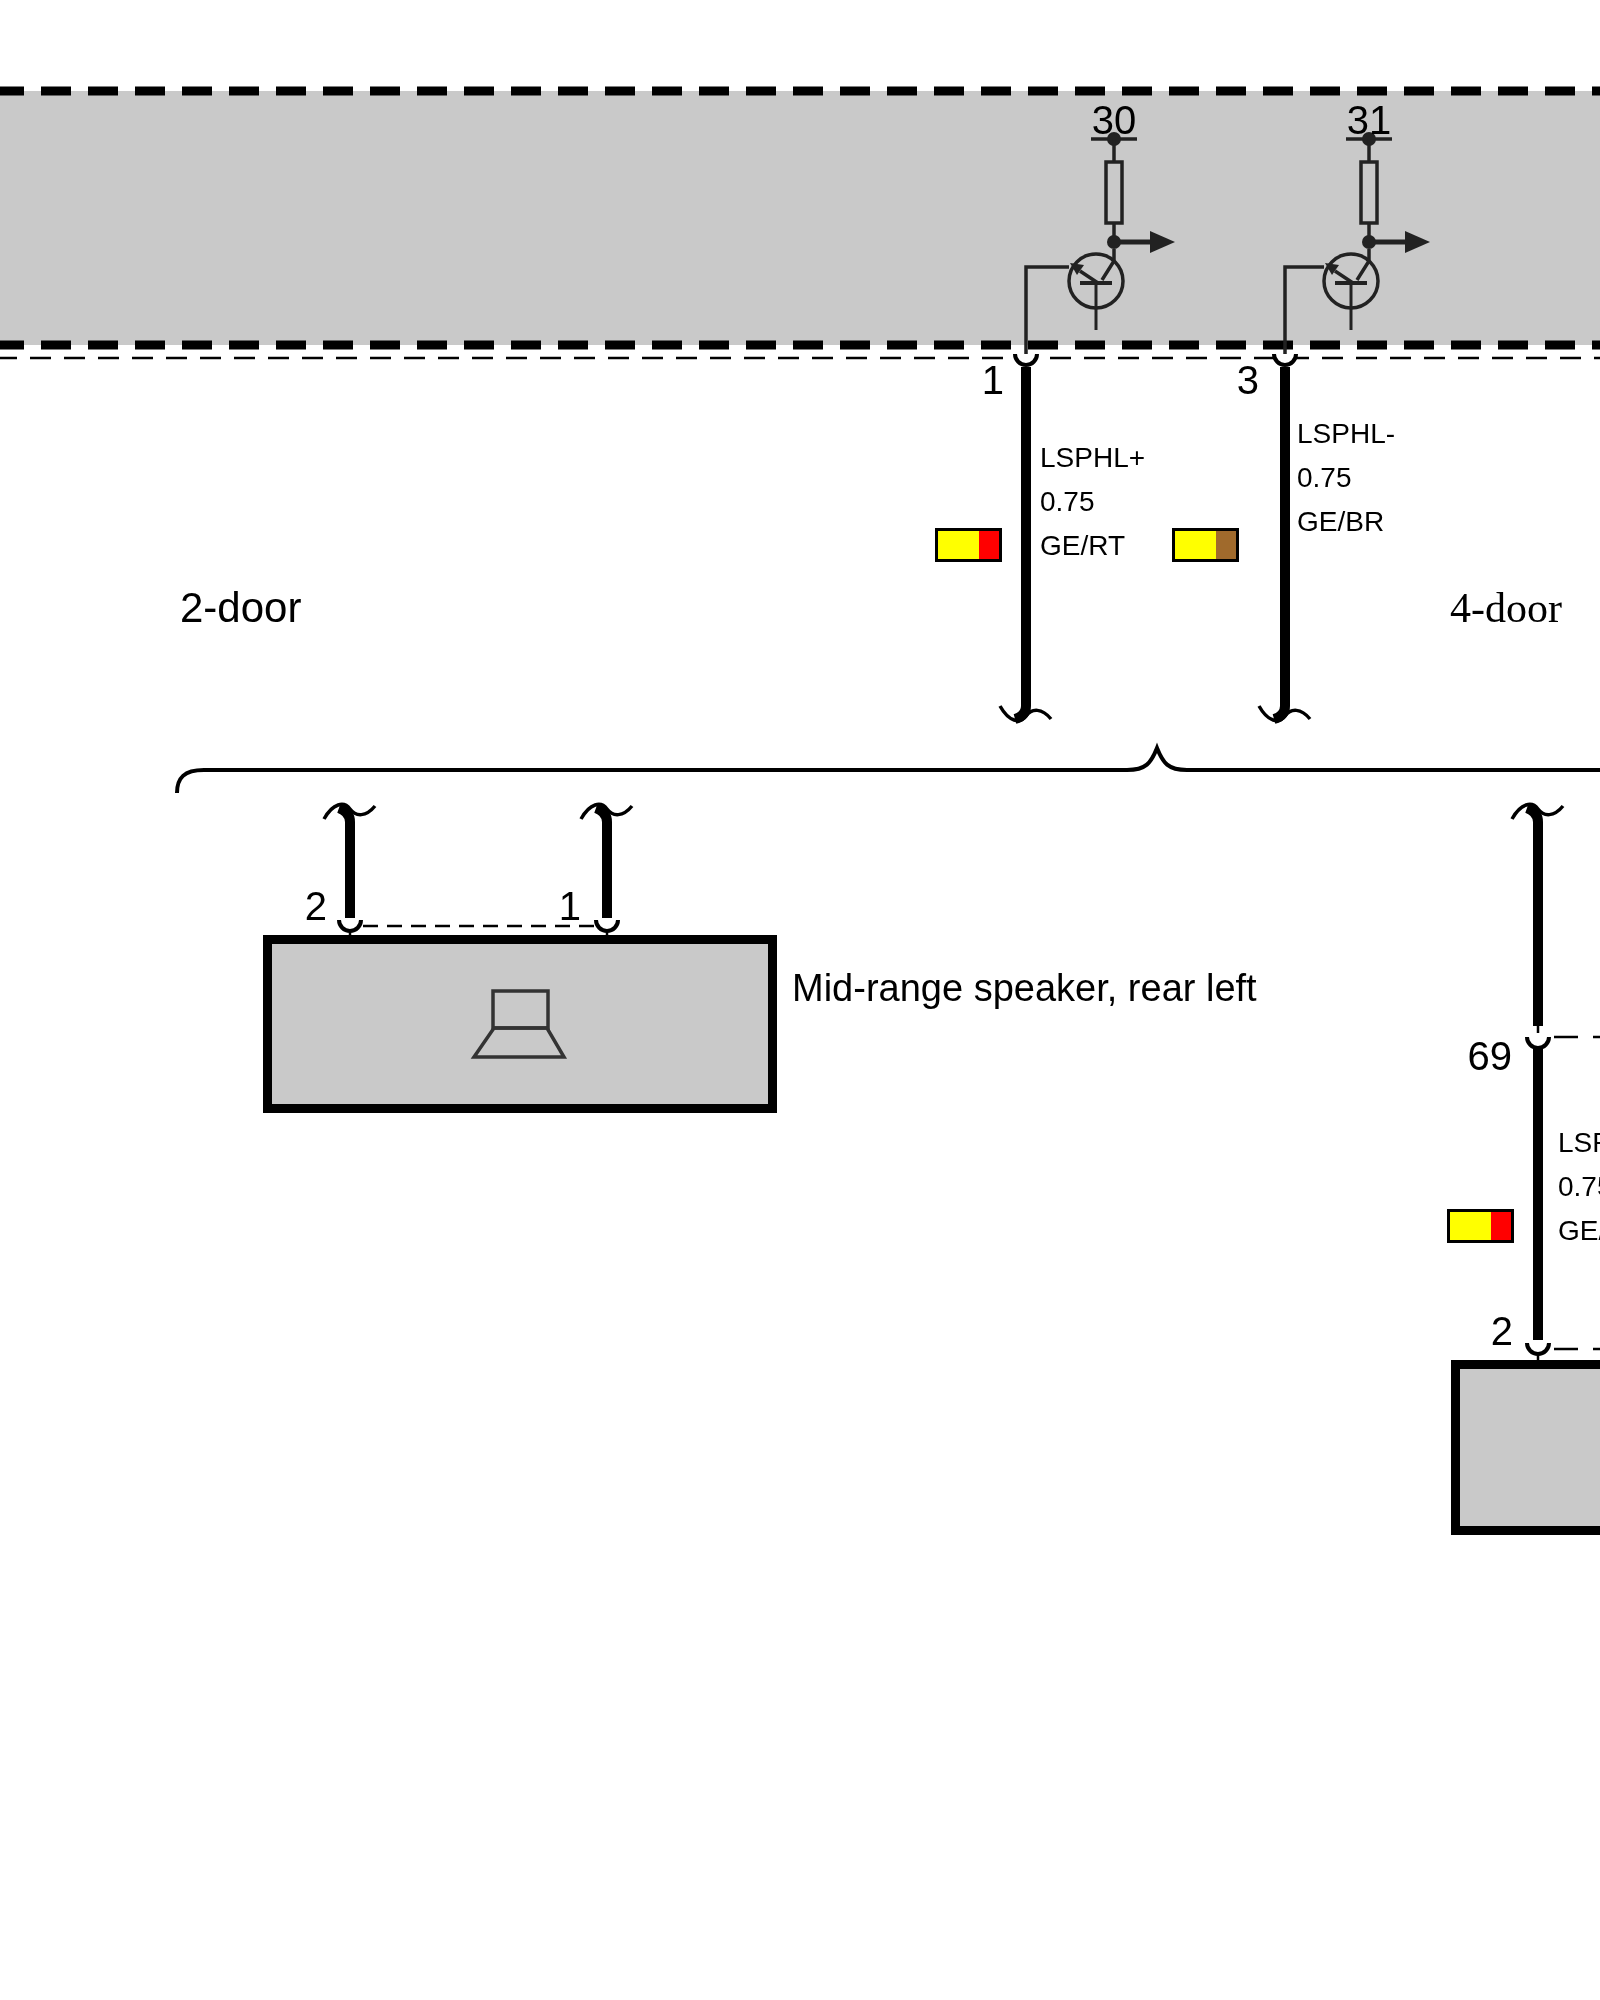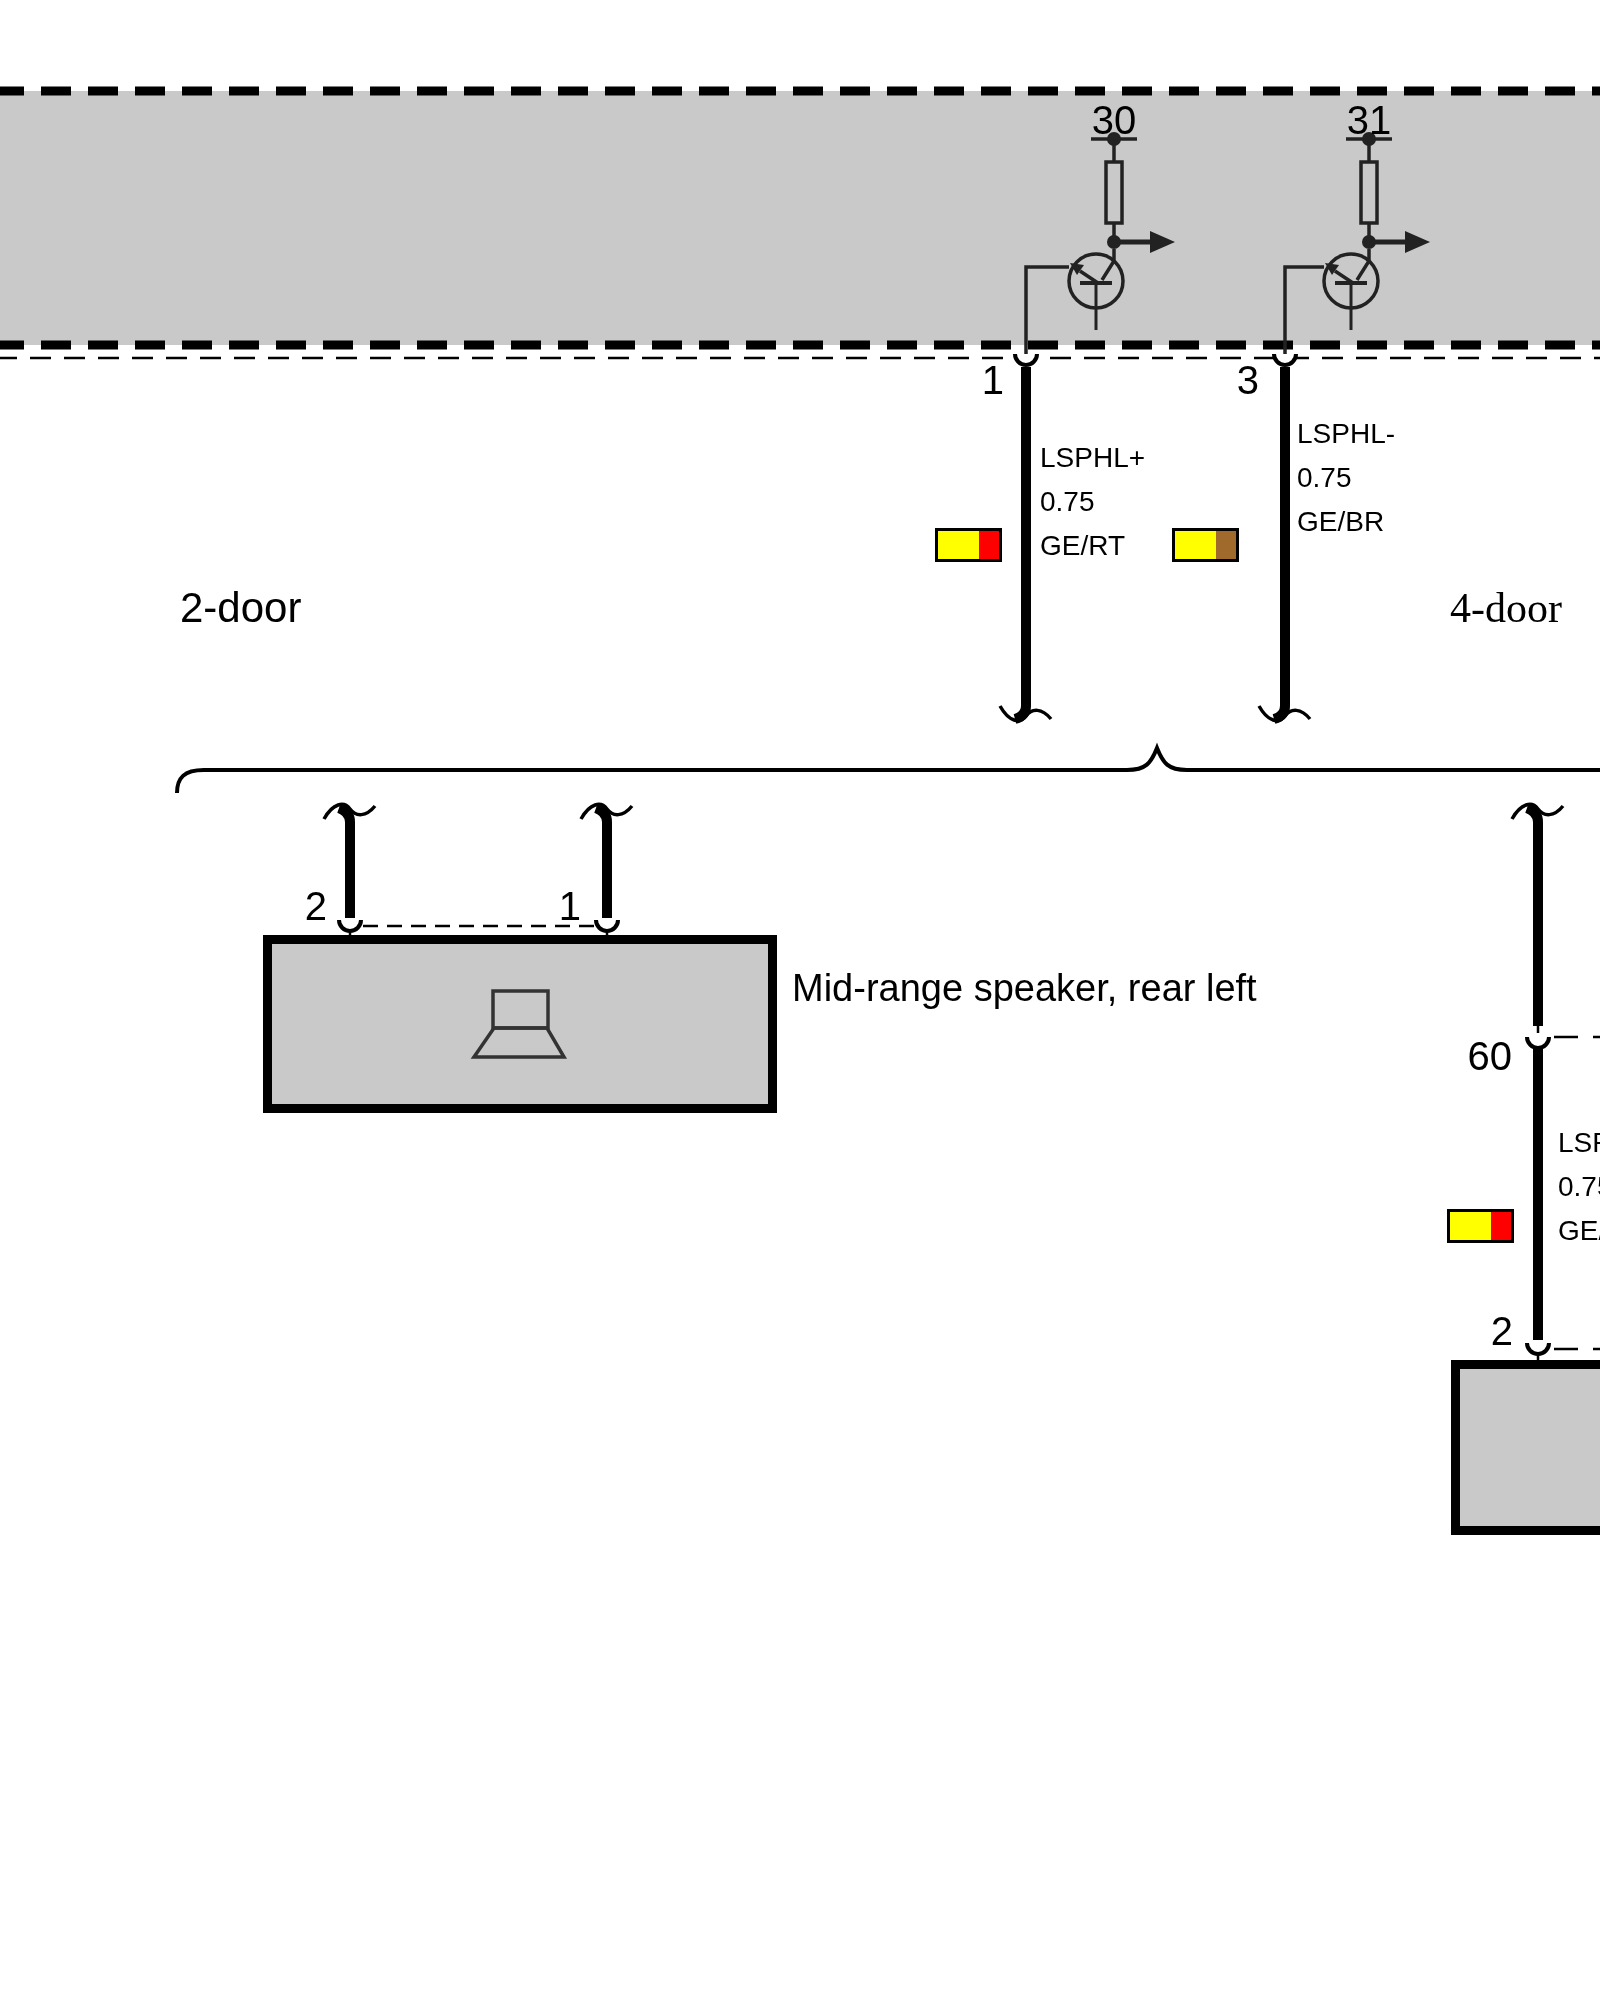--- a/index.html
+++ b/index.html
@@ -149,21 +149,21 @@
   </div>
 
   <div class="label variant" style="left:180px;top:584px;">2-door</div>
   <div class="label variant" style="left:1450px;top:584px;font-family:Liberation Serif, serif;">4-door</div>
 
   <div class="label pin" style="left:281px;top:884px;">2</div>
   <div class="label pin" style="left:535px;top:884px;">1</div>
 
   <div class="label comp-label" style="left:792px;top:967px;">Mid-range speaker, rear left</div>
 
-  <div class="label pin" style="left:1432px;top:1034px;width:80px;">60</div>
+  <div class="label pin" style="left:1432px;top:1034px;width:80px;">69</div>
 
   <div class="wire-label" style="left:1558px;top:1121px;">
     <div>LSP</div>
     <div>0.75</div>
     <div>GE/</div>
   </div>
 
   <div class="swatch" style="left:1447px;top:1209px;">
     <div class="c1" style="background-color: rgb(255, 255, 0);"></div>
     <div class="c2" style="background-color: rgb(255, 0, 0);"></div>

